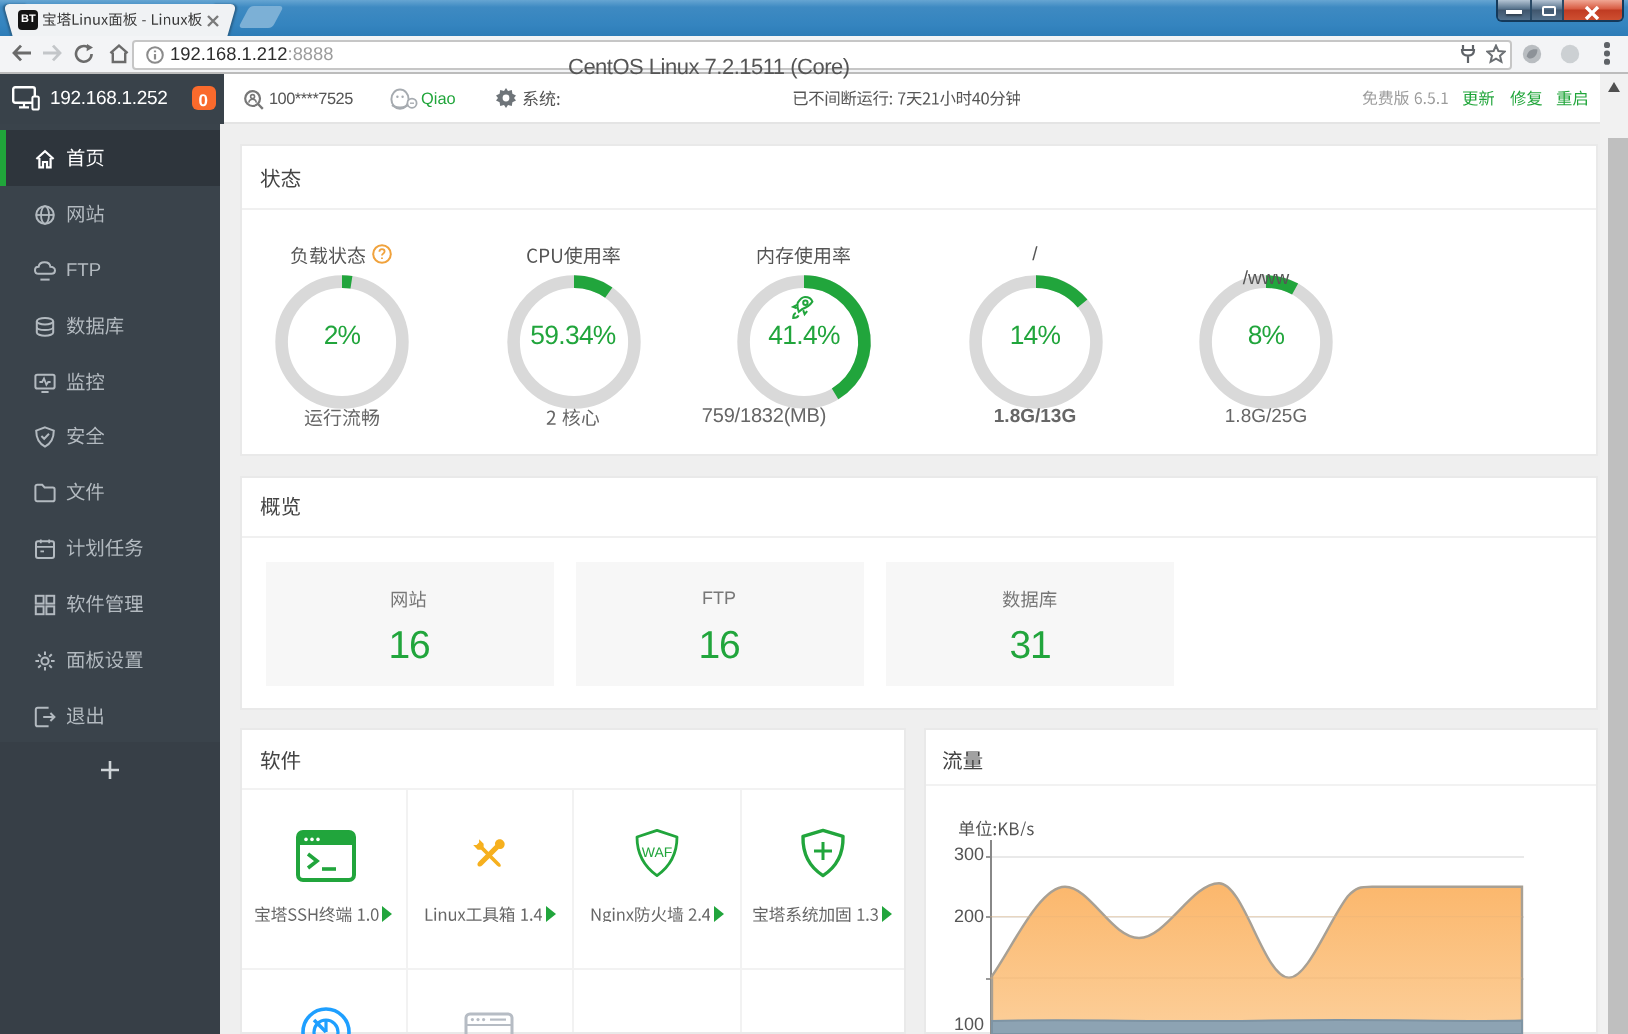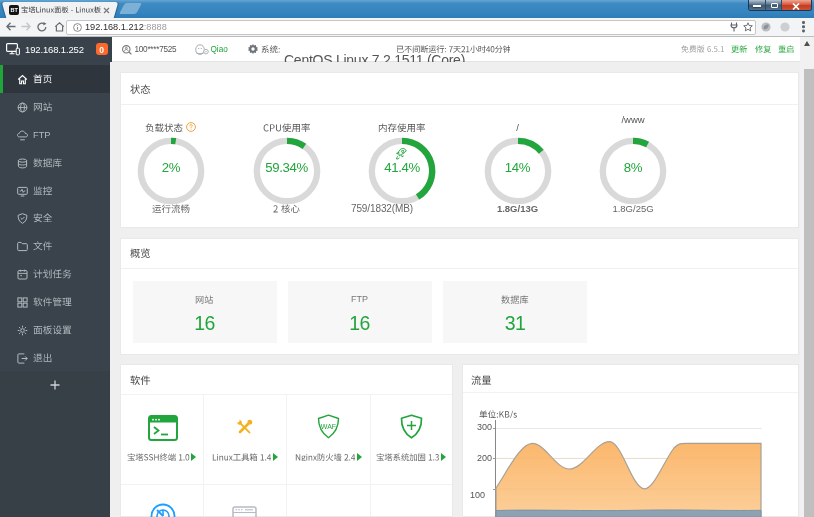--- a/index.html
+++ b/index.html
@@ -87,21 +87,21 @@
     <path d="M11 7.6 H13" stroke="#a6abb0" stroke-width="0.7"></path>
   </svg>
 <div style="position:absolute;left:210.5px;top:45.2px;font-size:8.2px;font-weight:normal;font-family:'Liberation Sans',sans-serif;color:#20a53a;line-height:9.7px;white-space:nowrap;">Qiao</div>
 <svg class="abs" style="left:247.5px;top:44px" width="10" height="10">
     <path d="M5 0 L6 1.5 L7.9 1 L8.2 2.9 L10 3.75 L9 5 L10 6.25 L8.2 7.1 L7.9 9 L6 8.5 L5 10 L4 8.5 L2.1 9 L1.8 7.1 L0 6.25 L1 5 L0 3.75 L1.8 2.9 L2.1 1 L4 1.5 Z" fill="#6e7479"></path>
     <circle cx="5" cy="5" r="1.7" fill="#fff"></circle>
   </svg>
 <div style="position:absolute;left:261.0px;top:44.8px;line-height:0"><svg style="" width="19.4" height="8.5" viewBox="0 0 19.4 8.5">
       <path fill="#555" d="M2.4 5.6C2 6.2 1.3 6.8 0.6 7.2C0.8 7.3 1 7.5 1.2 7.7C1.8 7.2 2.6 6.5 3.1 5.8ZM5.4 5.9C6.1 6.4 7 7.2 7.4 7.7L8 7.3C7.5 6.8 6.6 6.1 5.9 5.5ZM5.6 3.7C5.9 3.9 6.1 4.1 6.3 4.4L2.6 4.6C3.9 4 5.2 3.2 6.4 2.3L5.9 1.9C5.5 2.2 5 2.5 4.6 2.9L2.5 3C3.1 2.5 3.7 2 4.3 1.4C5.4 1.3 6.5 1.1 7.3 0.9L6.8 0.4C5.4 0.7 3 1 0.9 1.1C1 1.2 1.1 1.5 1.1 1.6C1.8 1.6 2.6 1.5 3.4 1.5C2.9 2.1 2.2 2.6 2 2.7C1.8 2.9 1.5 3 1.4 3.1C1.4 3.2 1.5 3.5 1.6 3.6C1.7 3.6 2 3.5 3.7 3.4C3 3.9 2.4 4.2 2.1 4.3C1.6 4.6 1.2 4.8 0.9 4.8C1 5 1.1 5.3 1.1 5.4C1.3 5.3 1.7 5.3 4 5.1V7.3C4 7.4 4 7.4 3.8 7.4C3.7 7.5 3.2 7.5 2.7 7.4C2.8 7.6 2.9 7.9 3 8.1C3.6 8.1 4 8.1 4.3 8C4.6 7.9 4.6 7.7 4.6 7.3V5L6.8 4.9C7 5.2 7.2 5.4 7.4 5.6L7.9 5.3C7.5 4.8 6.8 4 6.1 3.5Z M14.4 4.5V7.2C14.4 7.8 14.6 8 15.2 8C15.3 8 15.8 8 15.9 8C16.4 8 16.6 7.7 16.6 6.5C16.5 6.5 16.2 6.4 16.1 6.2C16.1 7.3 16 7.4 15.9 7.4C15.8 7.4 15.4 7.4 15.3 7.4C15.1 7.4 15.1 7.4 15.1 7.2V4.5ZM12.8 4.5C12.8 6.2 12.6 7.1 11.2 7.6C11.3 7.7 11.5 8 11.6 8.1C13.1 7.5 13.4 6.4 13.5 4.5ZM8.9 7 9 7.7C9.8 7.4 10.8 7.1 11.7 6.8L11.6 6.2C10.6 6.5 9.5 6.9 8.9 7ZM13.6 0.5C13.7 0.8 13.9 1.3 14 1.6H12V2.2H13.5C13.1 2.7 12.5 3.5 12.3 3.6C12.2 3.8 12 3.9 11.8 3.9C11.9 4 12 4.4 12 4.5C12.2 4.4 12.6 4.4 15.7 4.1C15.8 4.3 15.9 4.5 16 4.7L16.6 4.4C16.3 3.9 15.8 3.1 15.3 2.5L14.8 2.8C15 3 15.2 3.3 15.4 3.6L13 3.8C13.4 3.3 13.9 2.7 14.2 2.2H16.6V1.6H14.1L14.7 1.4C14.6 1.1 14.3 0.7 14.1 0.3ZM9 3.9C9.1 3.8 9.3 3.8 10.4 3.6C10 4.2 9.7 4.6 9.5 4.8C9.2 5.1 9 5.3 8.8 5.3C8.9 5.5 9 5.8 9.1 5.9C9.2 5.8 9.5 5.7 11.6 5.3C11.6 5.1 11.6 4.9 11.6 4.7L10 5C10.7 4.3 11.3 3.4 11.8 2.4L11.3 2.1C11.1 2.4 10.9 2.7 10.7 3L9.7 3.2C10.2 2.4 10.7 1.5 11.1 0.6L10.5 0.3C10.1 1.3 9.5 2.4 9.3 2.7C9.1 3 8.9 3.2 8.8 3.2C8.9 3.4 9 3.7 9 3.9Z M18.2 4.2C18.5 4.2 18.7 3.9 18.7 3.6C18.7 3.2 18.5 3 18.2 3C17.9 3 17.6 3.2 17.6 3.6C17.6 3.9 17.9 4.2 18.2 4.2ZM18.2 7.6C18.5 7.6 18.7 7.4 18.7 7C18.7 6.6 18.5 6.4 18.2 6.4C17.9 6.4 17.6 6.6 17.6 7C17.6 7.4 17.9 7.6 18.2 7.6Z"></path>
     </svg></div>
-<div style="position:absolute;left:284px;top:56px;font-size:14px;font-weight:normal;font-family:'Liberation Sans',sans-serif;color:#555;line-height:9.7px;white-space:nowrap;letter-spacing:-0.25px;">CentOS Linux 7.2.1511 (Core)</div>
+<div style="position:absolute;left:284px;top:30px;font-size:11px;font-weight:normal;font-family:'Liberation Sans',sans-serif;color:#555;line-height:9.7px;white-space:nowrap;letter-spacing:-0.25px;">CentOS Linux 7.2.1511 (Core)</div>
 <div style="position:absolute;left:395.5px;top:44.8px;line-height:0"><svg style="" width="114.8" height="8.2" viewBox="0 0 114.8 8.2">
       <path fill="#555" d="M0.8 0.8V1.5H6.1V3.6H1.8V2.3H1.2V6.4C1.2 7.4 1.6 7.6 2.9 7.6C3.3 7.6 5.7 7.6 6 7.6C7.4 7.6 7.7 7.2 7.8 5.7C7.6 5.6 7.3 5.5 7.2 5.4C7.1 6.7 6.9 7 6 7C5.5 7 3.3 7 2.9 7C2 7 1.8 6.9 1.8 6.4V4.2H6.1V4.6H6.8V0.8Z M12.6 3.3C13.6 4 14.8 4.9 15.4 5.6L15.9 5.1C15.3 4.4 14.1 3.5 13.1 2.9ZM8.6 0.9V1.5H12.3C11.5 2.9 10 4.3 8.4 5.1C8.5 5.3 8.7 5.5 8.8 5.7C10 5.1 11 4.2 11.8 3.3V7.9H12.5V2.4C12.7 2.1 12.9 1.8 13.1 1.5H15.7V0.9Z M16.8 2.2V7.9H17.5V2.2ZM17 0.7C17.3 1.1 17.8 1.6 18 1.9L18.5 1.6C18.3 1.3 17.8 0.8 17.4 0.4ZM19.2 4.8H21.2V5.9H19.2ZM19.2 3.2H21.2V4.3H19.2ZM18.7 2.7V6.4H21.8V2.7ZM19 0.8V1.4H23V7.1C23 7.2 22.9 7.3 22.8 7.3C22.7 7.3 22.4 7.3 22 7.3C22.1 7.4 22.2 7.7 22.2 7.8C22.7 7.8 23.1 7.8 23.3 7.7C23.5 7.6 23.6 7.5 23.6 7.1V0.8Z M28 0.9C27.9 1.3 27.6 1.9 27.5 2.3L27.8 2.5C28 2.1 28.3 1.5 28.5 1ZM25.7 1C25.9 1.5 26 2.1 26.1 2.5L26.5 2.3C26.5 1.9 26.3 1.3 26.1 0.9ZM26.8 0.3V2.8H25.6V3.3H26.7C26.4 4.1 25.9 4.8 25.5 5.3C25.5 5.4 25.7 5.6 25.7 5.8C26.1 5.4 26.5 4.8 26.8 4.2V6.2H27.3V4.1C27.6 4.4 27.9 4.9 28.1 5.2L28.4 4.7C28.3 4.5 27.5 3.7 27.3 3.4V3.3H28.5V2.8H27.3V0.3ZM24.8 0.6V7H28.3V6.5H25.4V0.6ZM28.8 1.2V3.8C28.8 5 28.7 6.4 28.2 7.5C28.3 7.6 28.5 7.8 28.6 7.9C29.3 6.6 29.4 5.2 29.4 3.8V3.7H30.6V7.9H31.2V3.7H32V3.1H29.4V1.6C30.3 1.4 31.3 1.1 32 0.8L31.5 0.3C30.9 0.6 29.8 0.9 28.8 1.2Z M35.3 0.8V1.4H39.4V0.8ZM32.8 1.2C33.2 1.5 33.9 2 34.2 2.3L34.6 1.8C34.3 1.5 33.6 1.1 33.2 0.8ZM35.3 6.2C35.5 6.1 35.9 6.1 39 5.8L39.3 6.5L39.8 6.2C39.5 5.5 38.9 4.5 38.3 3.7L37.8 3.9C38.1 4.3 38.4 4.8 38.7 5.3L36 5.5C36.4 4.9 36.8 4.1 37.2 3.3H40V2.7H34.8V3.3H36.4C36.1 4.1 35.7 4.9 35.5 5.1C35.3 5.4 35.2 5.6 35.1 5.6C35.1 5.8 35.2 6.1 35.3 6.2ZM34.3 3.2H32.5V3.8H33.7V6.4C33.3 6.5 32.9 6.9 32.5 7.3L32.9 7.9C33.3 7.4 33.7 6.9 34 6.9C34.2 6.9 34.5 7.1 34.8 7.3C35.4 7.7 36.1 7.8 37.1 7.8C38 7.8 39.4 7.8 39.9 7.7C39.9 7.5 40 7.2 40.1 7C39.3 7.1 38 7.2 37.1 7.2C36.2 7.2 35.5 7.1 35 6.8C34.6 6.6 34.4 6.4 34.3 6.4Z M43.8 0.8V1.4H47.9V0.8ZM42.4 0.3C42 0.9 41.2 1.6 40.5 2.1C40.6 2.2 40.8 2.5 40.9 2.6C41.6 2.1 42.5 1.3 43 0.6ZM43.5 3.1V3.7H46.2V7.1C46.2 7.2 46.2 7.2 46 7.3C45.9 7.3 45.3 7.3 44.7 7.2C44.8 7.4 44.9 7.7 44.9 7.8C45.7 7.8 46.2 7.8 46.5 7.8C46.7 7.7 46.8 7.5 46.8 7.1V3.7H48.1V3.1ZM42.8 2.1C42.2 3 41.3 4 40.5 4.6C40.6 4.7 40.8 5 40.9 5.1C41.2 4.8 41.5 4.6 41.8 4.2V7.9H42.4V3.6C42.8 3.1 43.1 2.7 43.3 2.3Z M49.4 4C49.7 4 50 3.8 50 3.4C50 3.1 49.7 2.9 49.4 2.9C49.1 2.9 48.9 3.1 48.9 3.4C48.9 3.8 49.1 4 49.4 4ZM49.4 7.3C49.7 7.3 50 7.1 50 6.8C50 6.4 49.7 6.2 49.4 6.2C49.1 6.2 48.9 6.4 48.9 6.8C48.9 7.1 49.1 7.3 49.4 7.3Z M54.2 7.2H55C55.1 4.9 55.3 3.5 56.7 1.7V1.2H53V1.8H55.9C54.7 3.5 54.3 4.9 54.2 7.2Z M57.5 3.5V4.1H60.5C60.2 5.3 59.4 6.5 57.3 7.3C57.5 7.5 57.6 7.7 57.7 7.9C59.8 7 60.7 5.8 61.1 4.6C61.7 6.2 62.8 7.3 64.5 7.8C64.6 7.7 64.8 7.4 64.9 7.3C63.2 6.8 62.1 5.7 61.5 4.1H64.7V3.5H61.3C61.3 3.2 61.3 2.9 61.3 2.6V1.6H64.3V1H57.8V1.6H60.7V2.6C60.7 2.9 60.7 3.2 60.7 3.5Z M65.4 7.2H69.2V6.6H67.5C67.2 6.6 66.8 6.6 66.5 6.6C67.9 5.3 68.9 4.1 68.9 2.9C68.9 1.8 68.2 1.1 67.1 1.1C66.4 1.1 65.8 1.4 65.4 2L65.8 2.4C66.1 2 66.5 1.7 67 1.7C67.8 1.7 68.1 2.2 68.1 2.9C68.1 3.9 67.3 5.1 65.4 6.8Z M70.1 7.2H73.4V6.6H72.2V1.2H71.7C71.3 1.4 71 1.5 70.4 1.6V2.1H71.5V6.6H70.1Z M77.6 0.4V7C77.6 7.2 77.6 7.2 77.4 7.2C77.2 7.2 76.6 7.3 76 7.2C76.1 7.4 76.3 7.7 76.3 7.9C77.1 7.9 77.6 7.9 77.9 7.8C78.2 7.7 78.3 7.5 78.3 7V0.4ZM79.6 2.5C80.3 3.7 81 5.2 81.2 6.2L81.8 6C81.6 5 80.9 3.5 80.2 2.3ZM75.5 2.4C75.3 3.5 74.8 4.9 74.1 5.8C74.3 5.8 74.5 6 74.7 6.1C75.4 5.2 75.9 3.7 76.2 2.5Z M85.8 3.5C86.2 4.1 86.8 5 87 5.5L87.6 5.2C87.3 4.7 86.7 3.9 86.3 3.2ZM84.5 3.9V5.8H83.1V3.9ZM84.5 3.4H83.1V1.6H84.5ZM82.5 1V7H83.1V6.3H85.1V1ZM88.1 0.4V2H85.5V2.6H88.1V6.9C88.1 7.1 88.1 7.2 87.9 7.2C87.7 7.2 87.1 7.2 86.5 7.2C86.6 7.3 86.7 7.6 86.7 7.8C87.5 7.8 88.1 7.8 88.4 7.7C88.7 7.6 88.8 7.4 88.8 6.9V2.6H89.8V2H88.8V0.4Z M92.7 7.2H93.4V5.6H94.2V5H93.4V1.2H92.6L90.1 5.1V5.6H92.7ZM92.7 5H90.9L92.2 2.9C92.4 2.6 92.6 2.3 92.7 2H92.8C92.7 2.3 92.7 2.8 92.7 3.1Z M96.6 7.3C97.7 7.3 98.5 6.3 98.5 4.2C98.5 2.1 97.7 1.1 96.6 1.1C95.5 1.1 94.7 2.1 94.7 4.2C94.7 6.3 95.5 7.3 96.6 7.3ZM96.6 6.7C95.9 6.7 95.5 6 95.5 4.2C95.5 2.4 95.9 1.7 96.6 1.7C97.3 1.7 97.8 2.4 97.8 4.2C97.8 6 97.3 6.7 96.6 6.7Z M104.2 0.5 103.7 0.7C104.3 1.9 105.2 3.3 106.1 4C106.2 3.8 106.5 3.6 106.6 3.5C105.8 2.8 104.8 1.6 104.2 0.5ZM101.4 0.5C100.9 1.7 100.1 2.9 99.1 3.6C99.2 3.7 99.5 3.9 99.6 4.1C99.8 3.9 100.1 3.7 100.3 3.5V4H101.8C101.7 5.4 101.2 6.7 99.3 7.4C99.4 7.5 99.6 7.7 99.6 7.9C101.7 7.1 102.3 5.7 102.5 4H104.7C104.6 6.1 104.5 6.9 104.3 7.1C104.2 7.2 104.1 7.2 104 7.2C103.8 7.2 103.3 7.2 102.7 7.2C102.8 7.3 102.9 7.6 102.9 7.8C103.4 7.8 103.9 7.8 104.2 7.8C104.5 7.8 104.7 7.7 104.9 7.5C105.2 7.2 105.3 6.2 105.4 3.7C105.4 3.6 105.4 3.4 105.4 3.4H100.3C101 2.7 101.6 1.7 102 0.7Z M112.1 2.7V4.6H111V2.7ZM112.7 2.7H113.9V4.6H112.7ZM112.1 0.3V2.1H110.5V5.7H111V5.2H112.1V7.9H112.7V5.2H113.9V5.7H114.5V2.1H112.7V0.3ZM108.3 0.4C108 1.1 107.6 1.9 107.1 2.3C107.2 2.5 107.3 2.8 107.4 2.9C107.7 2.6 108 2.2 108.2 1.8H110.2V1.3H108.5C108.6 1 108.7 0.8 108.8 0.5ZM107.3 4.4V5H108.5V6.6C108.5 7 108.2 7.2 108 7.4C108.1 7.5 108.3 7.7 108.4 7.8C108.5 7.7 108.7 7.5 110.3 6.7C110.2 6.6 110.2 6.4 110.2 6.2L109.1 6.8V5H110.2V4.4H109.1V3.3H110V2.7H107.7V3.3H108.5V4.4Z"></path>
     </svg></div>
 <div style="position:absolute;left:681.0px;top:45.0px;line-height:0"><svg style="" width="43.5" height="7.9" viewBox="0 0 43.5 7.9">
       <path fill="#9b9b9b" d="M2.6 0.3C2.2 1.1 1.4 2.1 0.3 2.8C0.5 2.9 0.7 3.1 0.8 3.2C0.9 3.1 1.1 3 1.2 2.9V4.8H3.3C3 5.8 2.2 6.6 0.4 7C0.5 7.1 0.7 7.4 0.8 7.5C2.7 7 3.6 6 4 4.8H4.3V6.6C4.3 7.2 4.5 7.4 5.3 7.4C5.5 7.4 6.5 7.4 6.6 7.4C7.3 7.4 7.5 7.1 7.6 6C7.4 6 7.1 5.9 7 5.8C7 6.7 6.9 6.9 6.6 6.9C6.4 6.9 5.5 6.9 5.4 6.9C5 6.9 4.9 6.8 4.9 6.6V4.8H6.9V2.3H4.6C4.9 2 5.2 1.5 5.4 1.2L5 0.9L4.9 0.9H3C3.1 0.8 3.2 0.6 3.3 0.4ZM1.8 2.3C2.1 2 2.4 1.7 2.6 1.4H4.6C4.4 1.7 4.1 2.1 3.9 2.3ZM1.8 2.8H3.7C3.6 3.3 3.6 3.8 3.5 4.2H1.8ZM4.3 2.8H6.3V4.2H4.1C4.2 3.8 4.3 3.3 4.3 2.8Z M11.6 5.1C11.4 6.3 10.7 6.8 8.2 7.1C8.3 7.2 8.5 7.4 8.5 7.6C11.1 7.3 11.9 6.6 12.2 5.1ZM12 6.5C13 6.8 14.4 7.3 15 7.6L15.4 7.1C14.6 6.8 13.3 6.3 12.3 6.1ZM10.7 2.2C10.7 2.4 10.6 2.6 10.6 2.8H9.4L9.5 2.2ZM11.2 2.2H12.5V2.8H11.1C11.2 2.6 11.2 2.4 11.2 2.2ZM9.1 1.8C9 2.3 8.9 2.9 8.8 3.3H10.3C9.9 3.6 9.3 3.9 8.4 4.1C8.5 4.3 8.6 4.5 8.7 4.6C8.9 4.5 9.2 4.5 9.4 4.4V6.5H9.9V4.8H13.8V6.4H14.4V4.3H9.7C10.3 4 10.7 3.7 11 3.3H12.5V4.1H13.1V3.3H14.7C14.6 3.5 14.6 3.6 14.6 3.6C14.5 3.7 14.5 3.7 14.4 3.7C14.3 3.7 14.1 3.7 13.8 3.7C13.9 3.8 13.9 4 13.9 4.1C14.2 4.1 14.5 4.1 14.6 4.1C14.8 4.1 14.9 4 15 3.9C15.1 3.8 15.2 3.5 15.3 3C15.3 3 15.3 2.8 15.3 2.8H13.1V2.2H14.8V0.8H13.1V0.3H12.5V0.8H11.2V0.3H10.7V0.8H8.8V1.3H10.7V1.8L9.3 1.8ZM11.2 1.3H12.5V1.8H11.2ZM13.1 1.3H14.3V1.8H13.1Z M16.6 0.5V3.6C16.6 4.8 16.6 6.2 16 7.2C16.2 7.3 16.4 7.5 16.5 7.6C16.9 6.8 17.1 5.8 17.2 4.7H18.2V7.6H18.8V4.2H17.2L17.2 3.6V3H19.3V2.5H18.6V0.3H18V2.5H17.2V0.5ZM22.5 3.2C22.4 4.1 22.1 4.8 21.7 5.5C21.3 4.8 21 4 20.8 3.2ZM19.6 0.9V3.6C19.6 4.8 19.5 6.2 18.9 7.3C19.1 7.4 19.3 7.5 19.4 7.6C20.1 6.5 20.2 4.9 20.2 3.6V3.2H20.4C20.6 4.2 20.9 5.2 21.3 5.9C20.9 6.5 20.4 6.9 19.9 7.1C20 7.2 20.1 7.5 20.2 7.6C20.8 7.3 21.2 6.9 21.7 6.4C22 6.9 22.5 7.3 23 7.6C23.1 7.4 23.3 7.2 23.4 7.1C22.9 6.9 22.4 6.5 22 6C22.6 5.2 23 4.1 23.2 2.7L22.8 2.6L22.7 2.6H20.2V1.3C21.3 1.2 22.4 1.1 23.3 0.9L22.9 0.4C22.1 0.6 20.8 0.8 19.6 0.9Z M28.3 7.1C29.2 7.1 30 6.3 30 5.2C30 4 29.3 3.4 28.3 3.4C27.9 3.4 27.4 3.6 27 4.1C27.1 2.3 27.7 1.7 28.5 1.7C28.9 1.7 29.2 1.8 29.4 2.1L29.9 1.7C29.5 1.3 29.1 1.1 28.5 1.1C27.4 1.1 26.4 1.9 26.4 4.2C26.4 6.1 27.2 7.1 28.3 7.1ZM27 4.6C27.4 4.1 27.9 3.9 28.2 3.9C28.9 3.9 29.3 4.4 29.3 5.2C29.3 6 28.8 6.5 28.3 6.5C27.6 6.5 27.1 5.8 27 4.6Z M31.4 7.1C31.7 7.1 31.9 6.8 31.9 6.5C31.9 6.2 31.7 6 31.4 6C31.1 6 30.9 6.2 30.9 6.5C30.9 6.8 31.1 7.1 31.4 7.1Z M34.6 7.1C35.5 7.1 36.5 6.3 36.5 5.1C36.5 3.8 35.7 3.2 34.7 3.2C34.4 3.2 34.1 3.3 33.8 3.5L34 1.8H36.2V1.2H33.4L33.2 3.9L33.6 4.1C33.9 3.9 34.1 3.8 34.5 3.8C35.2 3.8 35.7 4.3 35.7 5.1C35.7 5.9 35.2 6.5 34.5 6.5C33.8 6.5 33.4 6.1 33.1 5.8L32.7 6.3C33.1 6.7 33.7 7.1 34.6 7.1Z M38 7.1C38.3 7.1 38.5 6.8 38.5 6.5C38.5 6.2 38.3 6 38 6C37.7 6 37.5 6.2 37.5 6.5C37.5 6.8 37.7 7.1 38 7.1Z M39.8 7H42.9V6.4H41.8V1.2H41.2C40.9 1.3 40.5 1.5 40 1.6V2H41.1V6.4H39.8Z"></path>
     </svg></div>
 <div style="position:absolute;left:730.5px;top:45.0px;line-height:0"><svg style="" width="16.4" height="8.2" viewBox="0 0 16.4 8.2">
       <path fill="#20a53a" d="M2.1 5.3 1.5 5.5C1.8 6 2.2 6.3 2.6 6.6C2.1 6.9 1.4 7.2 0.4 7.3C0.5 7.5 0.7 7.7 0.8 7.9C1.8 7.7 2.6 7.3 3.1 7C4.3 7.6 5.8 7.8 7.7 7.8C7.7 7.6 7.8 7.4 7.9 7.2C6.1 7.2 4.7 7.1 3.6 6.6C4.1 6.2 4.3 5.7 4.4 5.2H7.2V2H4.5V1.3H7.7V0.8H0.5V1.3H3.8V2H1.3V5.2H3.7C3.6 5.6 3.4 6 3.1 6.3C2.7 6 2.3 5.7 2.1 5.3ZM1.9 3.8H3.8V4.2C3.8 4.3 3.8 4.5 3.8 4.7H1.9ZM4.5 4.7C4.5 4.5 4.5 4.4 4.5 4.2V3.8H6.5V4.7ZM1.9 2.5H3.8V3.4H1.9ZM4.5 2.5H6.5V3.4H4.5Z M11.2 5.5C11.4 5.9 11.7 6.4 11.8 6.8L12.3 6.5C12.1 6.2 11.8 5.7 11.6 5.2ZM9.3 5.3C9.1 5.8 8.9 6.3 8.5 6.7C8.7 6.7 8.9 6.9 9 7C9.3 6.6 9.6 6 9.8 5.4ZM12.7 1.1V3.9C12.7 5 12.7 6.4 12 7.4C12.1 7.5 12.3 7.7 12.4 7.8C13.2 6.7 13.3 5.1 13.3 3.9V3.7H14.6V7.8H15.2V3.7H16.1V3.1H13.3V1.5C14.2 1.4 15.1 1.2 15.8 0.9L15.3 0.5C14.7 0.7 13.7 1 12.7 1.1ZM10 0.4C10.1 0.7 10.2 0.9 10.3 1.2H8.7V1.7H12.3V1.2H11C10.8 0.9 10.7 0.6 10.5 0.3ZM11.3 1.7C11.2 2.1 11 2.7 10.8 3.1H8.6V3.6H10.3V4.4H8.6V5H10.3V7.1C10.3 7.2 10.2 7.2 10.2 7.2C10.1 7.2 9.8 7.2 9.5 7.2C9.6 7.3 9.7 7.6 9.7 7.7C10.1 7.7 10.4 7.7 10.6 7.6C10.8 7.5 10.8 7.4 10.8 7.1V5H12.4V4.4H10.8V3.6H12.5V3.1H11.4C11.6 2.7 11.7 2.3 11.9 1.9ZM9.2 1.9C9.4 2.2 9.5 2.7 9.6 3.1L10.1 2.9C10 2.6 9.9 2.1 9.7 1.8Z"></path>
     </svg></div>
 <div style="position:absolute;left:754.5px;top:45.0px;line-height:0"><svg style="" width="16.4" height="8.2" viewBox="0 0 16.4 8.2">
@@ -229,21 +229,21 @@
     <circle cx="5" cy="5" r="4.4" stroke="#f0a23c" stroke-width="1" fill="none"></circle>
     <path d="M3.7 3.9 C3.7 3 4.3 2.6 5 2.6 C5.7 2.6 6.3 3.1 6.3 3.8 C6.3 4.4 5.8 4.7 5.4 5 C5.1 5.2 5 5.4 5 5.8 M5 6.7 V7.5" stroke="#f0a23c" stroke-width="0.9" fill="none"></path>
   </svg>
 <div style="position:absolute;left:262.8px;top:122.5px;line-height:0"><svg style="" width="47.4" height="9.5" viewBox="0 0 47.4 9.5">
       <path fill="#555" d="M3.6 8.5C4.5 8.5 5.2 8.1 5.7 7.5L5.2 6.9C4.8 7.4 4.3 7.7 3.6 7.7C2.3 7.7 1.5 6.6 1.5 4.9C1.5 3.1 2.3 2 3.6 2C4.2 2 4.7 2.3 5.1 2.7L5.5 2.1C5.1 1.7 4.5 1.3 3.6 1.3C1.9 1.3 0.6 2.6 0.6 4.9C0.6 7.1 1.8 8.5 3.6 8.5Z M7 8.4H7.9V5.6H9C10.6 5.6 11.6 4.9 11.6 3.4C11.6 1.9 10.6 1.4 9 1.4H7ZM7.9 4.9V2.1H8.9C10.1 2.1 10.7 2.4 10.7 3.4C10.7 4.4 10.2 4.9 8.9 4.9Z M15.5 8.5C16.9 8.5 18 7.7 18 5.5V1.4H17.2V5.5C17.2 7.2 16.4 7.7 15.5 7.7C14.6 7.7 13.9 7.2 13.9 5.5V1.4H13V5.5C13 7.7 14.1 8.5 15.5 8.5Z M24.6 0.4V1.4H22V2.1H24.6V3H22.2V5.7H24.6C24.5 6.2 24.4 6.7 24.1 7.1C23.6 6.8 23.1 6.3 22.8 5.8L22.2 6C22.6 6.6 23.1 7.2 23.6 7.6C23.2 8 22.5 8.3 21.6 8.6C21.8 8.7 22 9 22.1 9.1C23 8.9 23.7 8.5 24.2 8C25.2 8.6 26.4 8.9 27.7 9.1C27.8 8.9 28 8.7 28.2 8.5C26.8 8.3 25.6 8 24.6 7.5C25 6.9 25.2 6.3 25.3 5.7H27.7V3H25.3V2.1H28.1V1.4H25.3V0.4ZM22.9 3.6H24.6V4.6L24.6 5H22.9ZM25.3 3.6H27.1V5H25.3L25.3 4.6ZM21.6 0.4C21 1.8 20.1 3.2 19.1 4.1C19.2 4.3 19.4 4.7 19.5 4.8C19.9 4.5 20.2 4 20.6 3.6V9.2H21.3V2.5C21.6 1.9 22 1.2 22.2 0.6Z M29.9 1V4.5C29.9 5.8 29.8 7.5 28.7 8.7C28.9 8.8 29.2 9 29.3 9.2C30 8.4 30.3 7.3 30.5 6.2H32.9V9H33.6V6.2H36.1V8.2C36.1 8.3 36.1 8.4 35.9 8.4C35.7 8.4 35.1 8.4 34.4 8.4C34.5 8.6 34.6 8.9 34.6 9.1C35.5 9.1 36.1 9.1 36.4 8.9C36.7 8.8 36.9 8.6 36.9 8.2V1ZM30.6 1.7H32.9V3.3H30.6ZM36.1 1.7V3.3H33.6V1.7ZM30.6 3.9H32.9V5.5H30.5C30.6 5.2 30.6 4.8 30.6 4.5ZM36.1 3.9V5.5H33.6V3.9Z M45.8 2.3C45.5 2.6 44.9 3.2 44.5 3.5L45 3.8C45.4 3.5 46 3.1 46.4 2.6ZM38.5 5.2 38.8 5.7C39.4 5.4 40.2 5 41 4.6L40.8 4.1C39.9 4.5 39 4.9 38.5 5.2ZM38.7 2.7C39.2 3 39.9 3.5 40.2 3.8L40.7 3.4C40.4 3 39.7 2.6 39.2 2.3ZM44.4 4.5C45 4.9 45.8 5.5 46.2 5.8L46.8 5.4C46.3 5 45.5 4.5 44.9 4.1ZM38.4 6.4V7.1H42.3V9.1H43.1V7.1H46.9V6.4H43.1V5.7H42.3V6.4ZM42.1 0.5C42.2 0.7 42.4 1 42.5 1.2H38.6V1.9H42.1C41.8 2.3 41.5 2.7 41.4 2.9C41.2 3 41.1 3.1 40.9 3.2C41 3.3 41.1 3.6 41.1 3.8C41.3 3.7 41.5 3.7 42.6 3.6C42.1 4 41.7 4.4 41.5 4.6C41.2 4.8 41 5 40.7 5C40.8 5.2 40.9 5.5 40.9 5.7C41.1 5.6 41.5 5.5 44 5.3C44.1 5.5 44.2 5.6 44.2 5.8L44.8 5.5C44.6 5.1 44.1 4.4 43.7 3.9L43.2 4.2C43.3 4.3 43.5 4.6 43.6 4.8L41.9 4.9C42.8 4.2 43.6 3.4 44.4 2.5L43.8 2.2C43.6 2.5 43.4 2.7 43.1 3L41.9 3C42.2 2.7 42.6 2.3 42.8 1.9H46.9V1.2H43.3C43.2 1 43 0.6 42.8 0.3Z"></path>
     </svg></div>
 <div style="position:absolute;left:378.2px;top:122.5px;line-height:0"><svg style="" width="47.5" height="9.5" viewBox="0 0 47.5 9.5">
       <path fill="#555" d="M0.9 2V9.1H1.6V2.7H4.4C4.3 4 4 5.5 1.9 6.7C2.1 6.8 2.3 7 2.4 7.2C3.7 6.5 4.4 5.5 4.7 4.6C5.6 5.4 6.6 6.4 7 7.1L7.6 6.6C7 5.9 5.9 4.8 4.9 4C5 3.5 5.1 3.1 5.1 2.7H7.9V8.2C7.9 8.3 7.8 8.4 7.6 8.4C7.4 8.4 6.8 8.4 6.1 8.4C6.2 8.6 6.3 8.9 6.4 9.1C7.2 9.1 7.8 9.1 8.2 9C8.5 8.9 8.6 8.6 8.6 8.2V2H5.1V0.4H4.4V2Z M15.3 5V5.8H12.7V6.5H15.3V8.3C15.3 8.4 15.3 8.4 15.1 8.4C15 8.5 14.4 8.5 13.8 8.4C13.9 8.6 13.9 8.9 14 9.1C14.8 9.1 15.3 9.1 15.6 9C16 8.9 16 8.7 16 8.3V6.5H18.6V5.8H16V5.3C16.7 4.8 17.5 4.3 18 3.7L17.5 3.3L17.4 3.4H13.5V4H16.7C16.3 4.4 15.8 4.8 15.3 5ZM13.2 0.4C13 0.8 12.9 1.2 12.7 1.6H10.1V2.3H12.5C11.8 3.6 11 4.8 9.8 5.7C9.9 5.8 10.1 6.1 10.2 6.3C10.6 6 10.9 5.7 11.3 5.3V9.1H12V4.5C12.5 3.8 12.9 3.1 13.2 2.3H18.4V1.6H13.5C13.7 1.3 13.8 0.9 13.9 0.6Z M24.7 0.4V1.4H22V2.1H24.7V3H22.3V5.7H24.6C24.6 6.2 24.4 6.7 24.1 7.1C23.6 6.8 23.2 6.3 22.9 5.8L22.3 6C22.7 6.6 23.1 7.2 23.7 7.6C23.3 8 22.6 8.3 21.7 8.6C21.9 8.7 22 9 22.1 9.1C23.1 8.9 23.8 8.5 24.3 8C25.3 8.6 26.4 8.9 27.8 9.1C27.9 8.9 28.1 8.7 28.2 8.5C26.9 8.3 25.7 8 24.7 7.5C25.1 6.9 25.3 6.3 25.3 5.7H27.8V3H25.4V2.1H28.1V1.4H25.4V0.4ZM23 3.6H24.7V4.6L24.7 5H23ZM25.4 3.6H27.1V5H25.4L25.4 4.6ZM21.6 0.4C21.1 1.8 20.2 3.2 19.2 4.1C19.3 4.3 19.5 4.7 19.6 4.8C20 4.5 20.3 4 20.6 3.6V9.2H21.3V2.5C21.7 1.9 22 1.2 22.3 0.6Z M30 1V4.5C30 5.8 29.9 7.5 28.8 8.7C29 8.8 29.3 9 29.4 9.2C30.1 8.4 30.4 7.3 30.6 6.2H32.9V9H33.7V6.2H36.2V8.2C36.2 8.3 36.2 8.4 36 8.4C35.8 8.4 35.1 8.4 34.5 8.4C34.6 8.6 34.7 8.9 34.7 9.1C35.6 9.1 36.2 9.1 36.5 8.9C36.8 8.8 36.9 8.6 36.9 8.2V1ZM30.7 1.7H32.9V3.3H30.7ZM36.2 1.7V3.3H33.7V1.7ZM30.7 3.9H32.9V5.5H30.6C30.6 5.2 30.7 4.8 30.7 4.5ZM36.2 3.9V5.5H33.7V3.9Z M45.9 2.3C45.5 2.6 45 3.2 44.5 3.5L45 3.8C45.5 3.5 46 3.1 46.5 2.6ZM38.5 5.2 38.9 5.7C39.5 5.4 40.3 5 41 4.6L40.9 4.1C40 4.5 39.1 4.9 38.5 5.2ZM38.8 2.7C39.3 3 39.9 3.5 40.2 3.8L40.8 3.4C40.4 3 39.8 2.6 39.3 2.3ZM44.4 4.5C45.1 4.9 45.9 5.5 46.3 5.8L46.8 5.4C46.4 5 45.6 4.5 44.9 4.1ZM38.5 6.4V7.1H42.4V9.1H43.1V7.1H47V6.4H43.1V5.7H42.4V6.4ZM42.1 0.5C42.3 0.7 42.4 1 42.6 1.2H38.7V1.9H42.2C41.9 2.3 41.6 2.7 41.4 2.9C41.3 3 41.1 3.1 41 3.2C41.1 3.3 41.2 3.6 41.2 3.8C41.4 3.7 41.6 3.7 42.7 3.6C42.2 4 41.8 4.4 41.6 4.6C41.3 4.8 41 5 40.8 5C40.9 5.2 41 5.5 41 5.7C41.2 5.6 41.6 5.5 44 5.3C44.2 5.5 44.3 5.6 44.3 5.8L44.9 5.5C44.7 5.1 44.2 4.4 43.8 3.9L43.2 4.2C43.4 4.3 43.6 4.6 43.7 4.8L42 4.9C42.9 4.2 43.7 3.4 44.5 2.5L43.9 2.2C43.7 2.5 43.4 2.7 43.2 3L42 3C42.3 2.7 42.6 2.3 42.9 1.9H46.9V1.2H43.4C43.3 1 43 0.6 42.8 0.3Z"></path>
     </svg></div>
 <div style="position:absolute;left:517.5px;top:122px;font-size:9.5px;font-weight:normal;font-family:'Liberation Sans',sans-serif;color:#555;line-height:11.2px;white-space:nowrap;transform:translateX(-50%);">/</div>
-<div style="position:absolute;left:633px;top:114px;font-size:9.5px;font-weight:normal;font-family:'Liberation Sans',sans-serif;color:#555;line-height:11.2px;white-space:nowrap;transform:translateX(-50%);">/www</div>
+<div style="position:absolute;left:633px;top:134px;font-size:9.5px;font-weight:normal;font-family:'Liberation Sans',sans-serif;color:#555;line-height:11.2px;white-space:nowrap;transform:translateX(-50%);">/www</div>
 <div style="position:absolute;left:171px;top:159.8px;font-size:13.2px;font-weight:normal;font-family:'Liberation Sans',sans-serif;color:#21a53c;line-height:15.6px;white-space:nowrap;transform:translateX(-50%);letter-spacing:-0.35px;">2%</div>
 <div style="position:absolute;left:286.5px;top:159.8px;font-size:13.2px;font-weight:normal;font-family:'Liberation Sans',sans-serif;color:#21a53c;line-height:15.6px;white-space:nowrap;transform:translateX(-50%);letter-spacing:-0.35px;">59.34%</div>
 <div style="position:absolute;left:402px;top:159.8px;font-size:13.2px;font-weight:normal;font-family:'Liberation Sans',sans-serif;color:#21a53c;line-height:15.6px;white-space:nowrap;transform:translateX(-50%);letter-spacing:-0.35px;">41.4%</div>
 <div style="position:absolute;left:517.5px;top:159.8px;font-size:13.2px;font-weight:normal;font-family:'Liberation Sans',sans-serif;color:#21a53c;line-height:15.6px;white-space:nowrap;transform:translateX(-50%);letter-spacing:-0.35px;">14%</div>
 <div style="position:absolute;left:633px;top:159.8px;font-size:13.2px;font-weight:normal;font-family:'Liberation Sans',sans-serif;color:#21a53c;line-height:15.6px;white-space:nowrap;transform:translateX(-50%);letter-spacing:-0.35px;">8%</div>
 <svg class="abs" style="left:393px;top:146.5px" width="15" height="15">
     <g stroke="#21a53c" stroke-width="1" fill="none">
 <path d="M9.5 1.5 C11.3 1.5 12.7 2.4 13.2 3.8 C12.3 5.2 10.5 6.6 8.2 7.5 L6.4 8.9 C5.9 7.5 5.5 5.7 5.9 4.3 C6.8 2.9 8.1 1.5 9.5 1.5 Z"></path>
 <circle cx="9.7" cy="4.4" r="1.1"></circle>
 <path d="M6 5.2 L3.6 6.4 L5.4 7.1 M8.6 8.1 L9.3 10.1 L10.6 8.6 M4.9 9.4 C4 9.8 3.6 10.7 3.6 12 C5 12 5.9 11.6 6.3 10.7"></path>
@@ -347,21 +347,21 @@
 <div class="abs" style="left:463px;top:392px;width:335px;height:1px;background:#f2f2f2"></div>
 <div style="position:absolute;left:479.0px;top:409.5px;line-height:0"><svg style="" width="38.2" height="8.6" viewBox="0 0 38.2 8.6">
       <path fill="#555" d="M1.9 3.8H3.9V4.7H1.9ZM4.6 3.8H6.8V4.7H4.6ZM1.9 2.4H3.9V3.3H1.9ZM4.6 2.4H6.8V3.3H4.6ZM6.1 0.4C5.9 0.8 5.5 1.4 5.2 1.8H3.1L3.5 1.7C3.3 1.3 2.9 0.8 2.6 0.4L2 0.6C2.3 1 2.7 1.5 2.9 1.8H1.3V5.3H3.9V6.1H0.5V6.7H3.9V8.2H4.6V6.7H8.2V6.1H4.6V5.3H7.4V1.8H6C6.2 1.5 6.5 1 6.8 0.6Z M11.8 1.9V2.5H16.5V1.9ZM12.3 3.2C12.6 4.4 12.9 6 12.9 6.9L13.6 6.7C13.5 5.8 13.2 4.3 12.9 3.1ZM13.5 0.4C13.7 0.9 13.8 1.4 13.9 1.8L14.6 1.6C14.5 1.3 14.3 0.7 14.1 0.3ZM11.4 7.3V7.9H16.8V7.3H15C15.4 6.1 15.7 4.4 15.9 3.1L15.3 3C15.1 4.3 14.8 6.1 14.4 7.3ZM11.1 0.4C10.6 1.7 9.8 3 8.9 3.8C9 4 9.2 4.3 9.3 4.4C9.6 4.1 9.9 3.8 10.1 3.4V8.2H10.8V2.4C11.1 1.8 11.4 1.2 11.7 0.6Z M18.4 4.2C18.7 4.2 19 4 19 3.6C19 3.3 18.7 3 18.4 3C18.1 3 17.8 3.3 17.8 3.6C17.8 4 18.1 4.2 18.4 4.2ZM18.4 7.7C18.7 7.7 19 7.4 19 7.1C19 6.7 18.7 6.5 18.4 6.5C18.1 6.5 17.8 6.7 17.8 7.1C17.8 7.4 18.1 7.7 18.4 7.7Z M20.5 7.6H21.3V5.6L22.3 4.3L24.2 7.6H25.1L22.8 3.7L24.8 1.3H23.9L21.3 4.4H21.3V1.3H20.5Z M26 7.6H28C29.4 7.6 30.4 7 30.4 5.7C30.4 4.9 29.9 4.4 29.1 4.2V4.2C29.7 4 30 3.4 30 2.8C30 1.7 29.2 1.3 27.9 1.3H26ZM26.8 3.9V1.9H27.8C28.8 1.9 29.3 2.2 29.3 2.9C29.3 3.6 28.8 3.9 27.7 3.9ZM26.8 6.9V4.6H27.9C29 4.6 29.6 4.9 29.6 5.7C29.6 6.5 29 6.9 27.9 6.9Z M30.9 9.1H31.5L34 0.7H33.5Z M36.2 7.7C37.3 7.7 37.9 7.1 37.9 6.3C37.9 5.4 37.1 5.1 36.5 4.9C35.9 4.7 35.4 4.5 35.4 4.1C35.4 3.7 35.7 3.4 36.3 3.4C36.7 3.4 37.1 3.6 37.4 3.8L37.8 3.3C37.4 3 36.9 2.8 36.3 2.8C35.3 2.8 34.7 3.4 34.7 4.1C34.7 4.9 35.4 5.2 36.1 5.5C36.6 5.6 37.1 5.9 37.1 6.3C37.1 6.7 36.8 7.1 36.2 7.1C35.6 7.1 35.2 6.8 34.8 6.5L34.4 7C34.9 7.4 35.5 7.7 36.2 7.7Z"></path>
     </svg></div>
 <div style="position:absolute;left:470px;top:422.0px;font-size:9px;font-weight:normal;font-family:'Liberation Sans',sans-serif;color:#555;line-height:10.6px;white-space:nowrap;width:22px;text-align:right;">300</div>
 <div class="abs" style="left:492.5px;top:427.5px;width:3px;height:1px;background:#999"></div>
 <div class="abs" style="left:495.5px;top:427.5px;width:266px;height:1px;background:#e9e9e9"></div>
 <div style="position:absolute;left:470px;top:452.8px;font-size:9px;font-weight:normal;font-family:'Liberation Sans',sans-serif;color:#555;line-height:10.6px;white-space:nowrap;width:22px;text-align:right;">200</div>
 <div class="abs" style="left:492.5px;top:458.3px;width:3px;height:1px;background:#999"></div>
 <div class="abs" style="left:495.5px;top:458.3px;width:266px;height:1px;background:#e9e9e9"></div>
-<div style="position:absolute;left:470px;top:490px;font-size:9px;font-weight:normal;font-family:'Liberation Sans',sans-serif;color:#555;line-height:10.6px;white-space:nowrap;width:22px;text-align:left;">100</div>
+<div style="position:absolute;left:470px;top:507px;font-size:9px;font-weight:normal;font-family:'Liberation Sans',sans-serif;color:#555;line-height:10.6px;white-space:nowrap;width:22px;text-align:right;">100</div>
 <div class="abs" style="left:492.5px;top:489px;width:3px;height:1px;background:#999"></div>
 <div class="abs" style="left:495.5px;top:489px;width:266px;height:1px;background:#e9e9e9"></div>
 <div class="abs" style="left:494.5px;top:420px;width:1px;height:97px;background:#888"></div>
 <svg class="abs" style="left:495px;top:420px" width="267" height="97" viewBox="0 0 267 97">
 <defs>
       <linearGradient id="og" x1="0" y1="0" x2="0" y2="1">
 <stop offset="0" stop-color="#fbb76c"></stop>
         <stop offset="1" stop-color="#fccf9a"></stop>
       </linearGradient>
     </defs>

